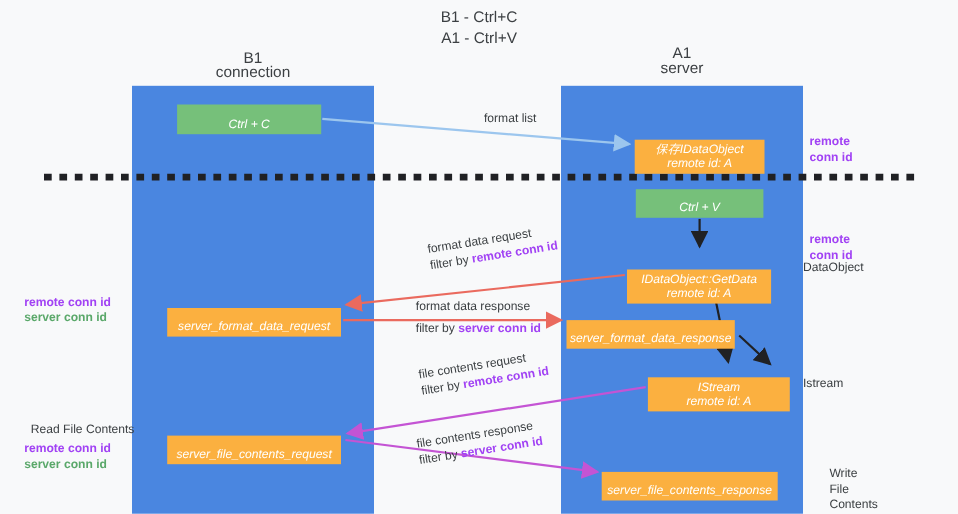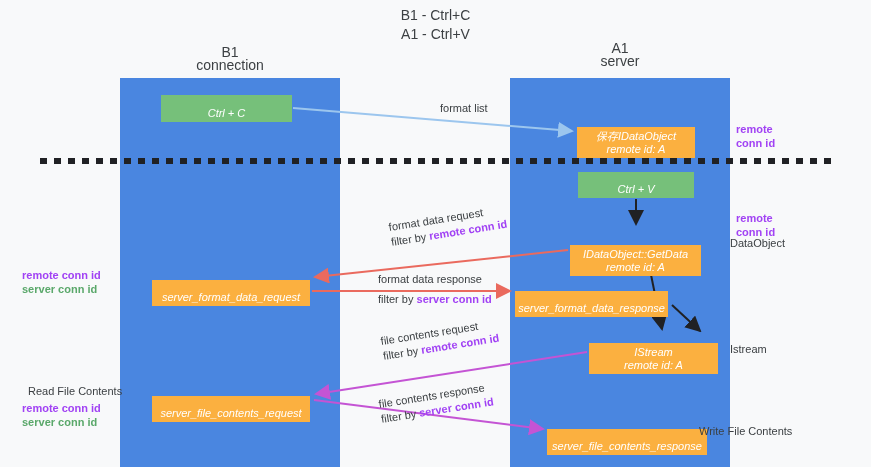--- a/index.html
+++ b/index.html
@@ -42,21 +42,21 @@
 
   .sidelabel{position:absolute;font-size:11px;line-height:14px;}
   .lab-purple{color:#a142f4;font-weight:bold;}
   .lab-green{color:#5aa86a;font-weight:bold;}
   .lab-dark{color:#3c4043;}
 
   #sl-remote1{left:736px;top:122px;}
   #sl-remote2{left:736px;top:211px;}
   #sl-dataobject{left:730px;top:236px;}
   #sl-istream{left:730px;top:342px;}
-  #sl-write{left:699px;top:424px;}
+  #sl-write{left:754px;top:424px;}
   #sl-left-pair{left:22px;top:268px;}
   #sl-read{left:28px;top:384px;}
   #sl-left-pair2{left:22px;top:401px;}
 
   .arrowlabel{position:absolute;font-size:11px;line-height:15px;white-space:nowrap;color:#3c4043;}
   .tilt{transform:rotate(-9deg);transform-origin:left center;}
 
   #al-formatlist{left:400px;top:101px;margin-left:40px;}
   #al-fdreq{left:390px;top:220px;}
   #al-fdres{left:378px;top:272px;}

